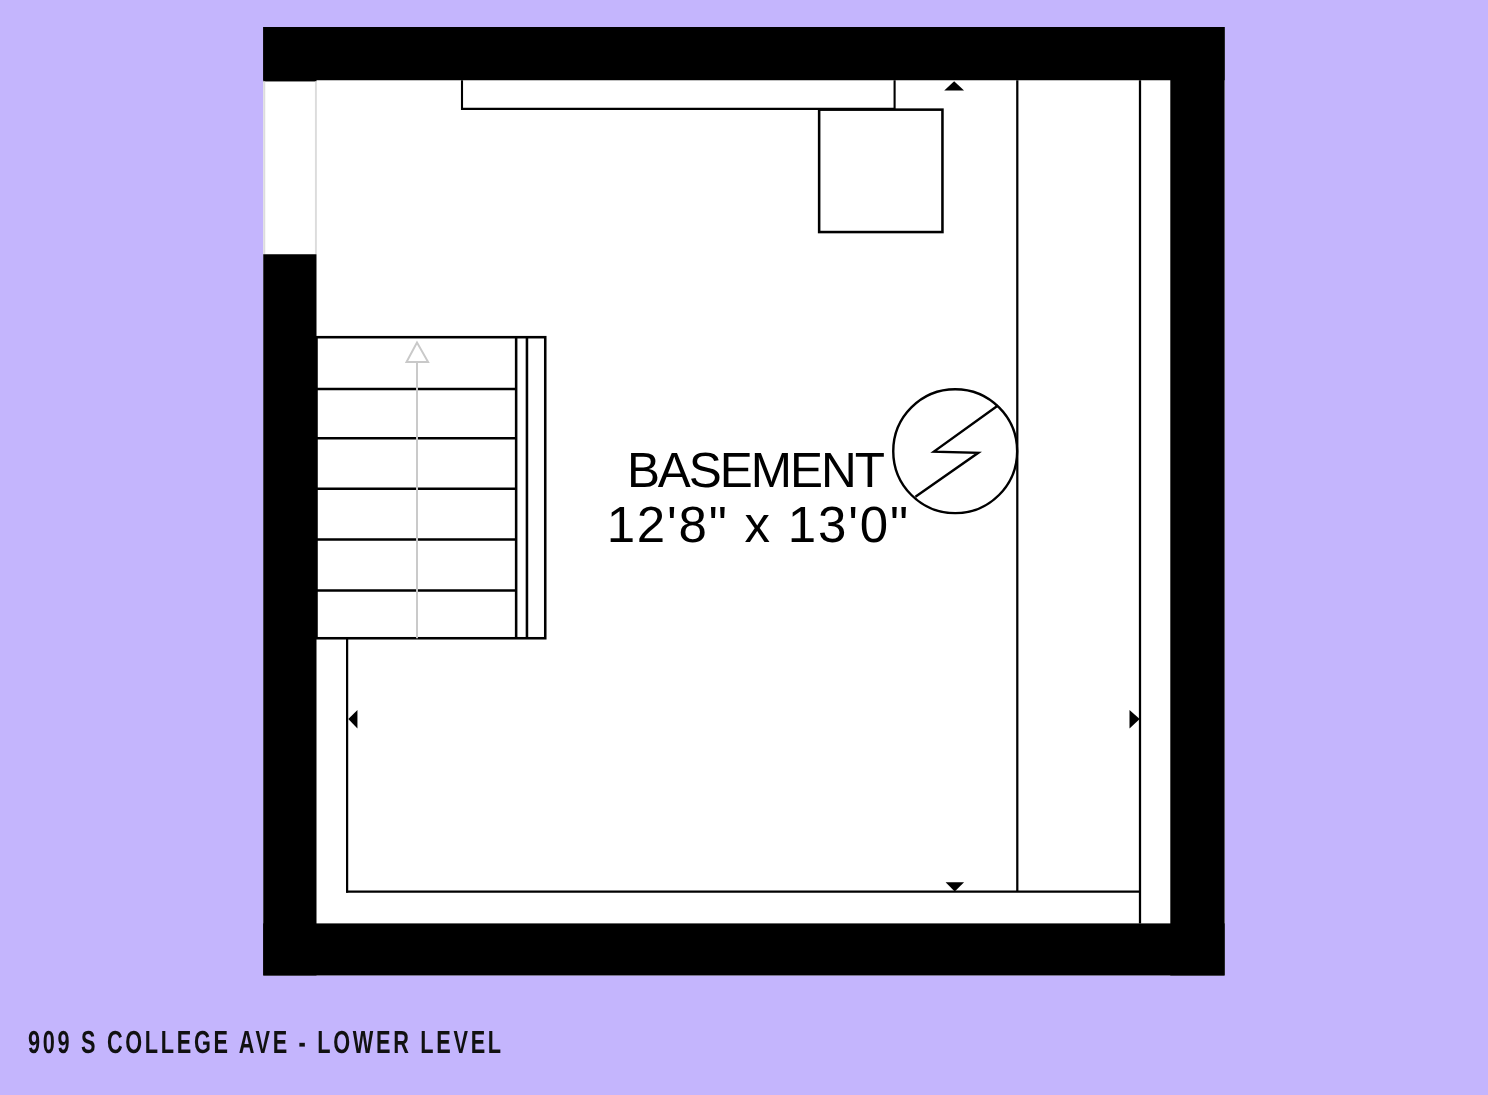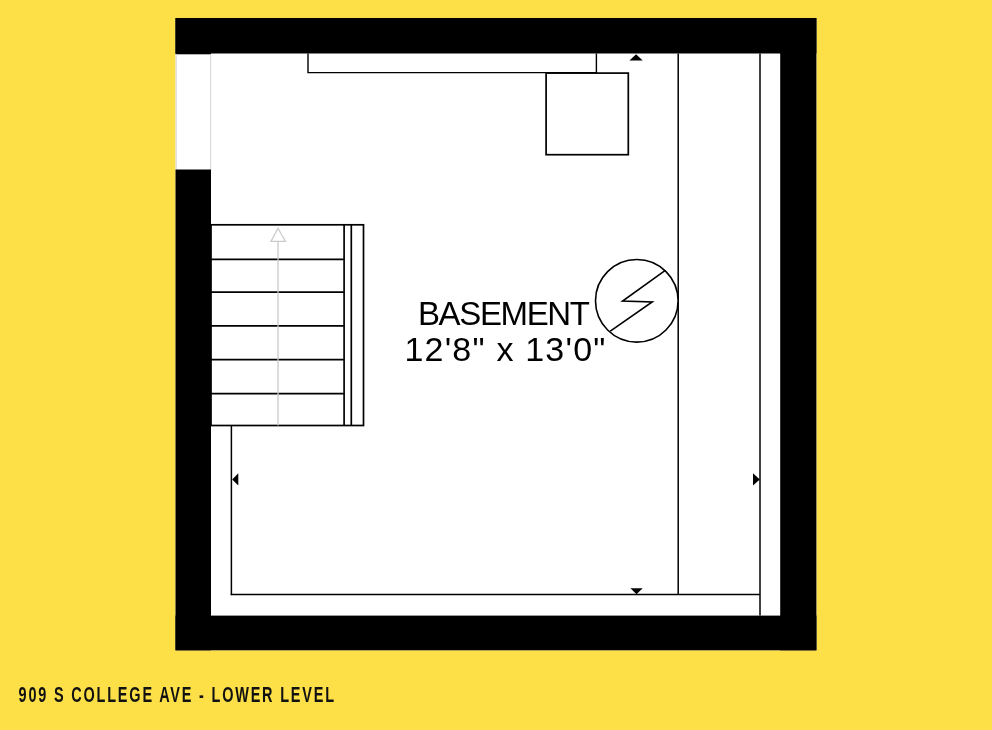--- a/index.html
+++ b/index.html
@@ -1,16 +1,16 @@
 <!DOCTYPE html>
 <html><head>
 <meta charset="utf-8">
 <style>
   html,body{margin:0;padding:0;background:#ffffff;}
-  .page{position:relative;width:992px;height:730px;background:#fde047;overflow:hidden;}
+  .page{position:relative;width:992px;height:730px;background:#c4b5fd;overflow:hidden;}
   svg{display:block;}
   text{font-family:"Liberation Sans", sans-serif;}
 </style>
 </head>
 <body>
 <div class="page">
 <svg width="992" height="730" viewBox="0 0 992 730">
 
   <rect x="175.5" y="18" width="641" height="632.3" fill="#ffffff"></rect>
 

